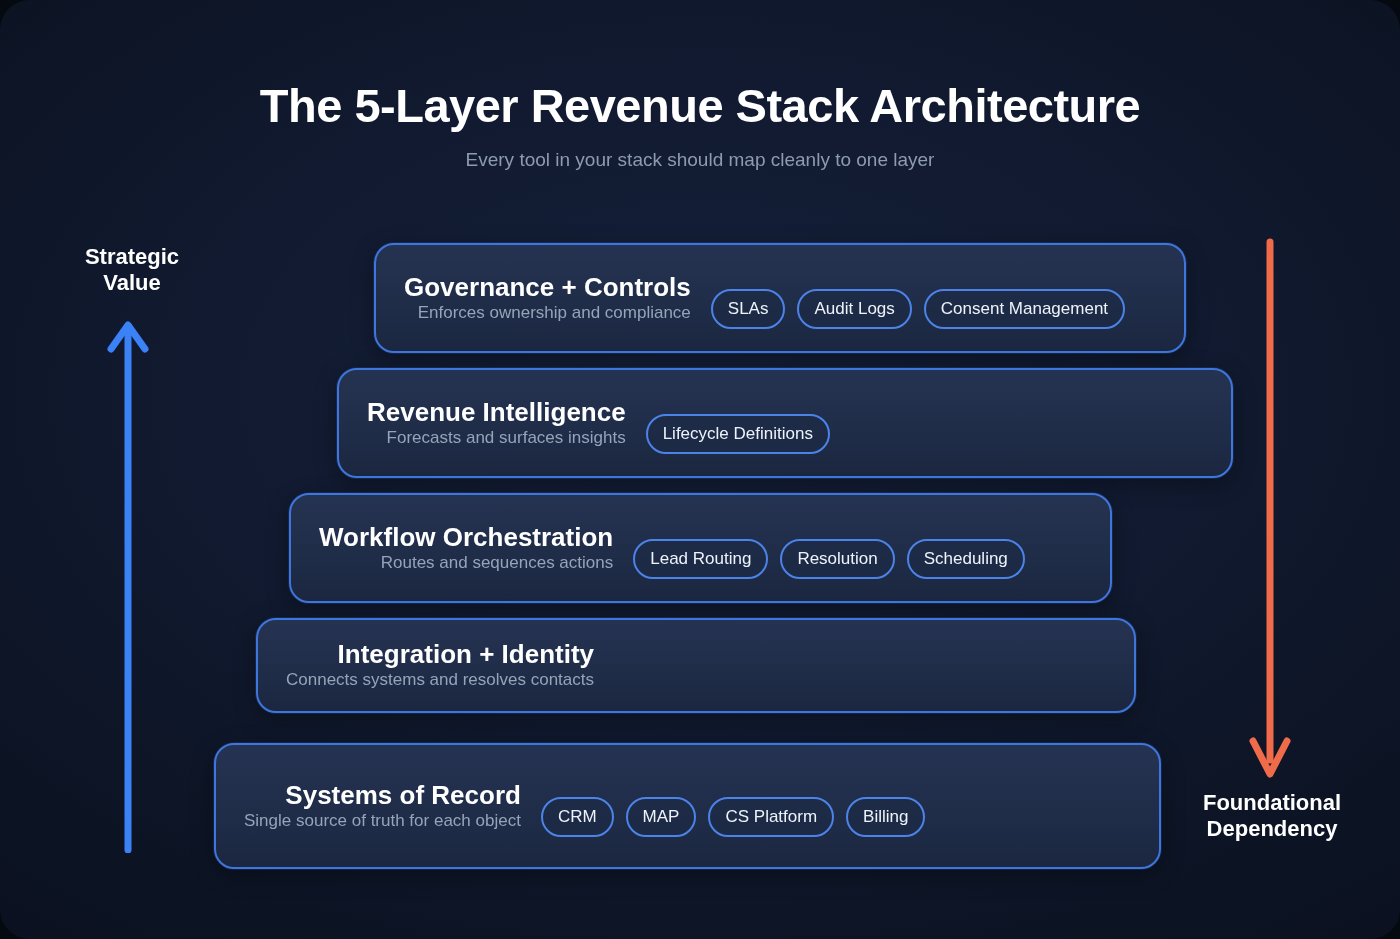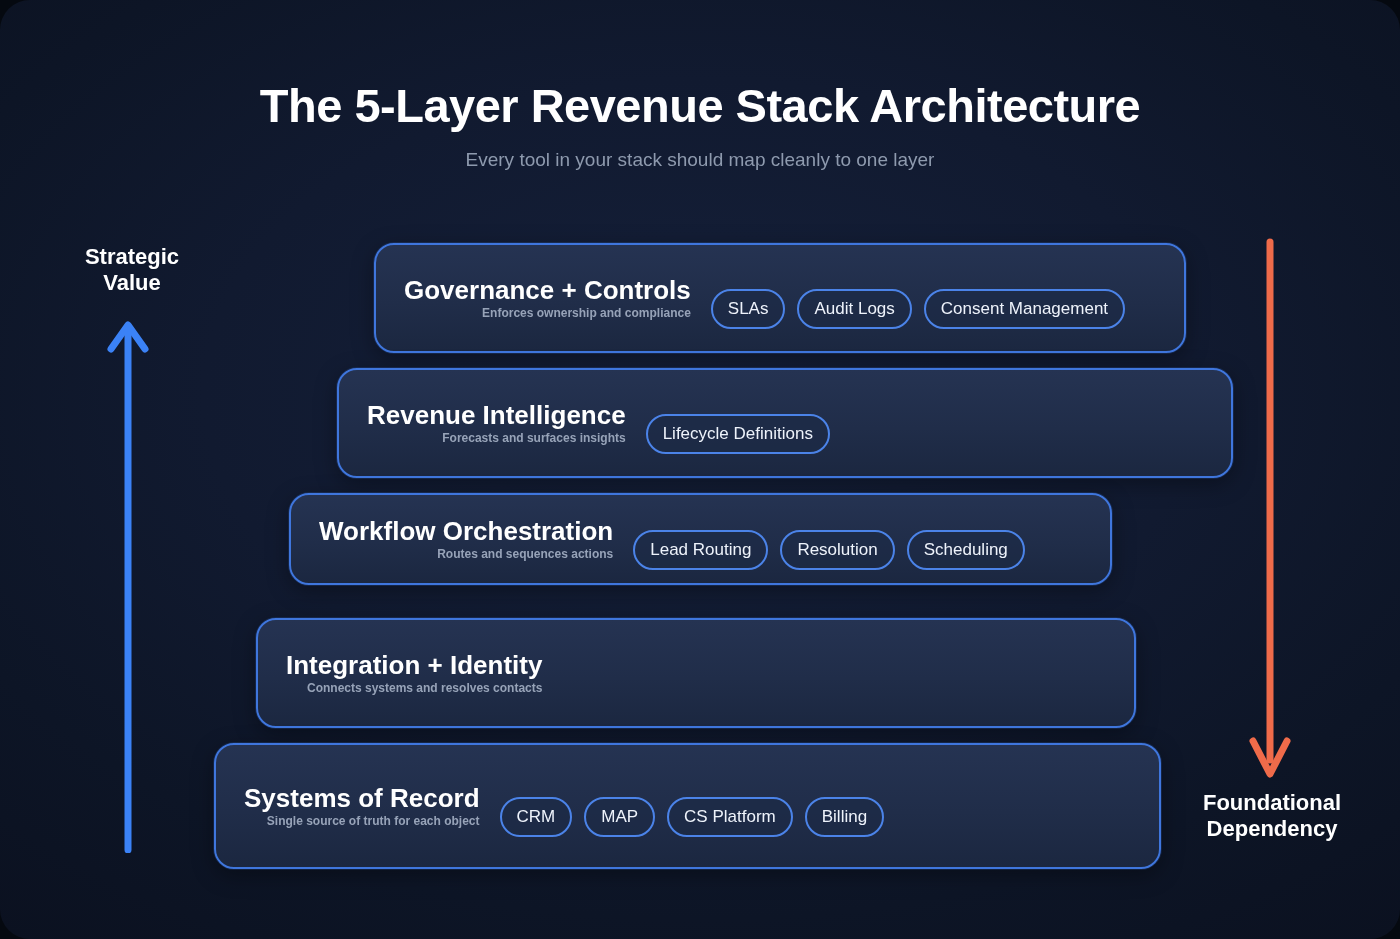--- a/index.html
+++ b/index.html
@@ -71,22 +71,22 @@
     justify-content: center;
   }
   .layer-title {
     font-size: 26px;
     font-weight: bold;
     color: #ffffff;
     line-height: 1.15;
     white-space: nowrap;
   }
   .layer-desc {
-    font-size: 12px;
-    font-weight: bold;
+    font-size: 17px;
+    font-weight: normal;
     color: #97a3b8;
     line-height: 1.2;
     white-space: nowrap;
   }
   .layer-tags {
     display: flex;
     align-items: center;
     gap: 12px;
     margin-left: 20px;
     flex-wrap: nowrap;
@@ -145,32 +145,32 @@
       </div>
       <div class="layer-bar" style="left: 337px; top: 368px; width: 896px; height: 110px;">
         <div class="layer-text">
           <div class="layer-title">Revenue Intelligence</div>
           <div class="layer-desc">Forecasts and surfaces insights</div>
         </div>
         <div class="layer-tags">
           <span class="tag-pill">Lifecycle Definitions</span>
         </div>
       </div>
-      <div class="layer-bar" style="left: 289px; top: 493px; width: 823px; height: 92px;">
+      <div class="layer-bar" style="left: 289px; top: 493px; width: 823px; height: 110px;">
         <div class="layer-text">
           <div class="layer-title">Workflow Orchestration</div>
           <div class="layer-desc">Routes and sequences actions</div>
         </div>
         <div class="layer-tags">
           <span class="tag-pill">Lead Routing</span>
           <span class="tag-pill">Resolution</span>
           <span class="tag-pill">Scheduling</span>
         </div>
       </div>
-      <div class="layer-bar" style="left: 256px; top: 618px; width: 880px; height: 110px;">
+      <div class="layer-bar" style="left: 256px; top: 618px; width: 880px; height: 95px;">
         <div class="layer-text">
           <div class="layer-title">Integration + Identity</div>
           <div class="layer-desc">Connects systems and resolves contacts</div>
         </div>
       </div>
       <div class="layer-bar" style="left: 214px; top: 743px; width: 947px; height: 126px;">
         <div class="layer-text">
           <div class="layer-title">Systems of Record</div>
           <div class="layer-desc">Single source of truth for each object</div>
         </div>

